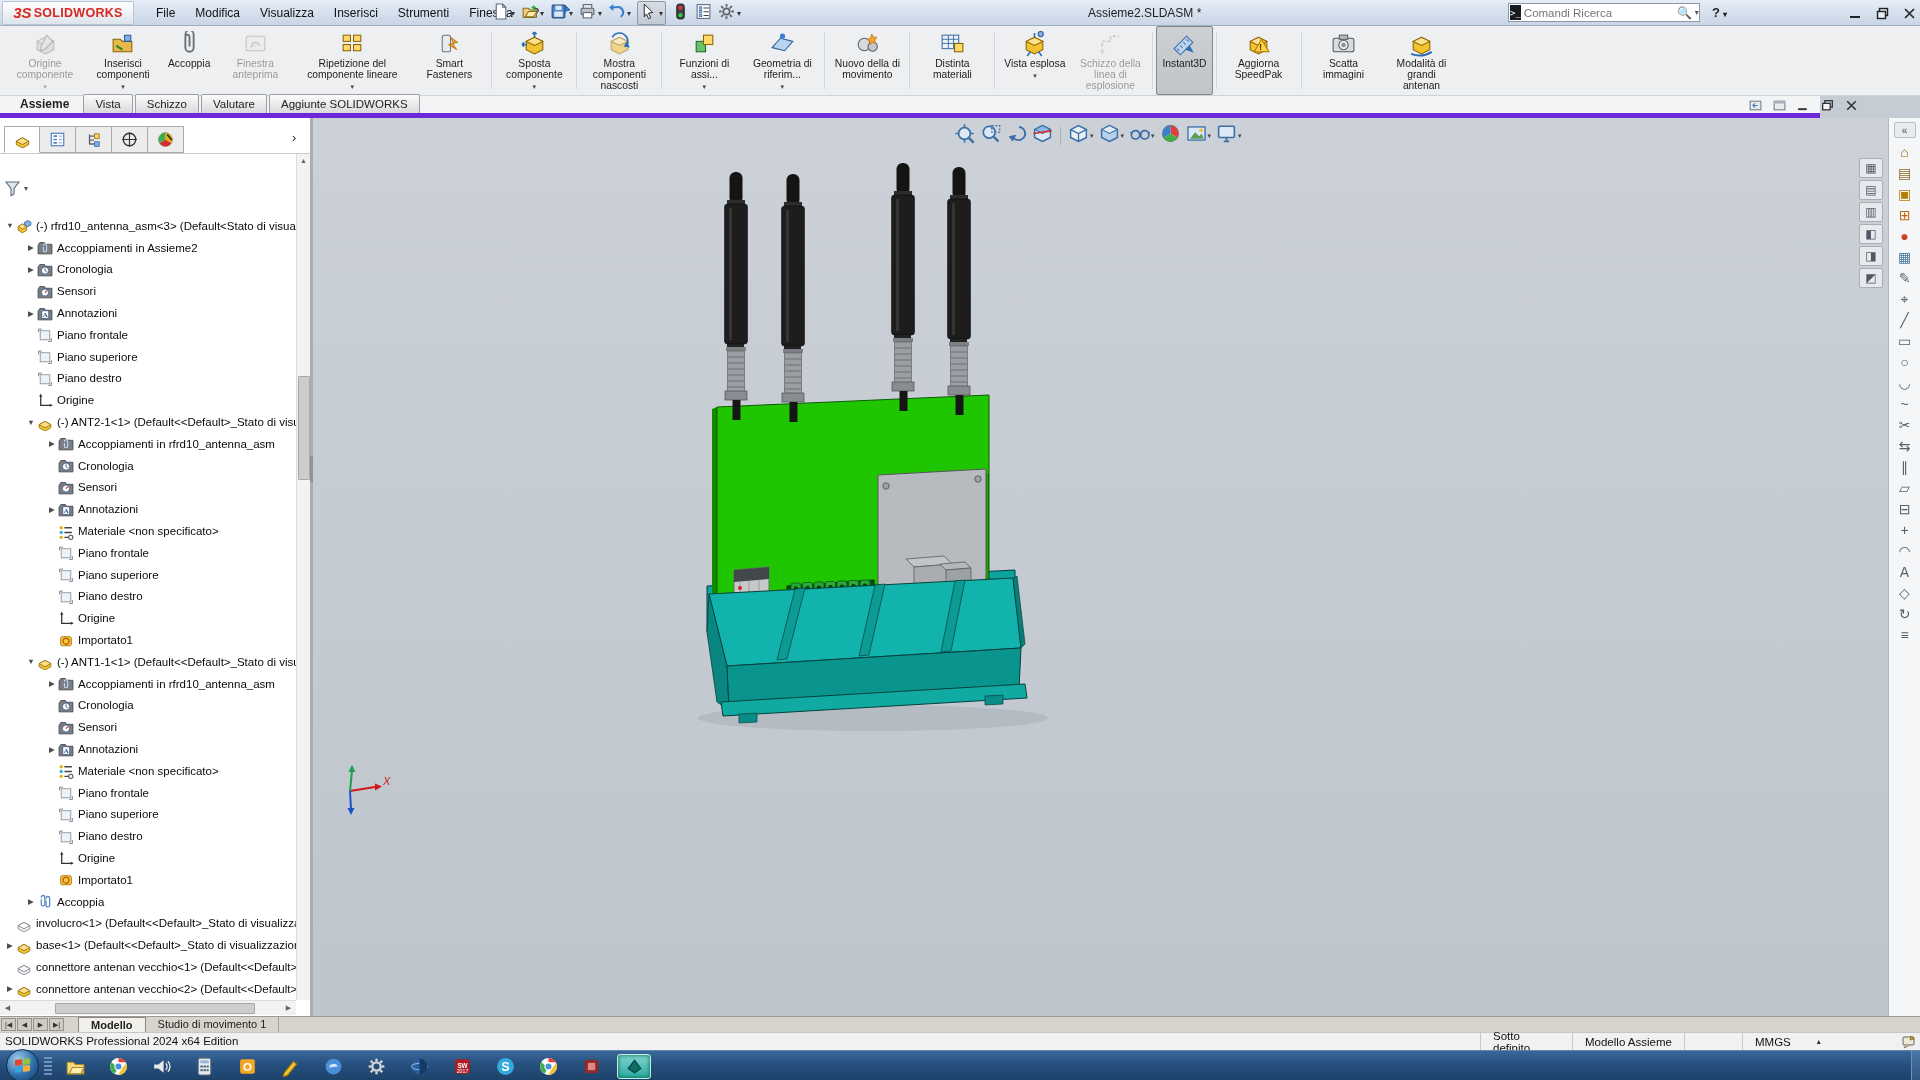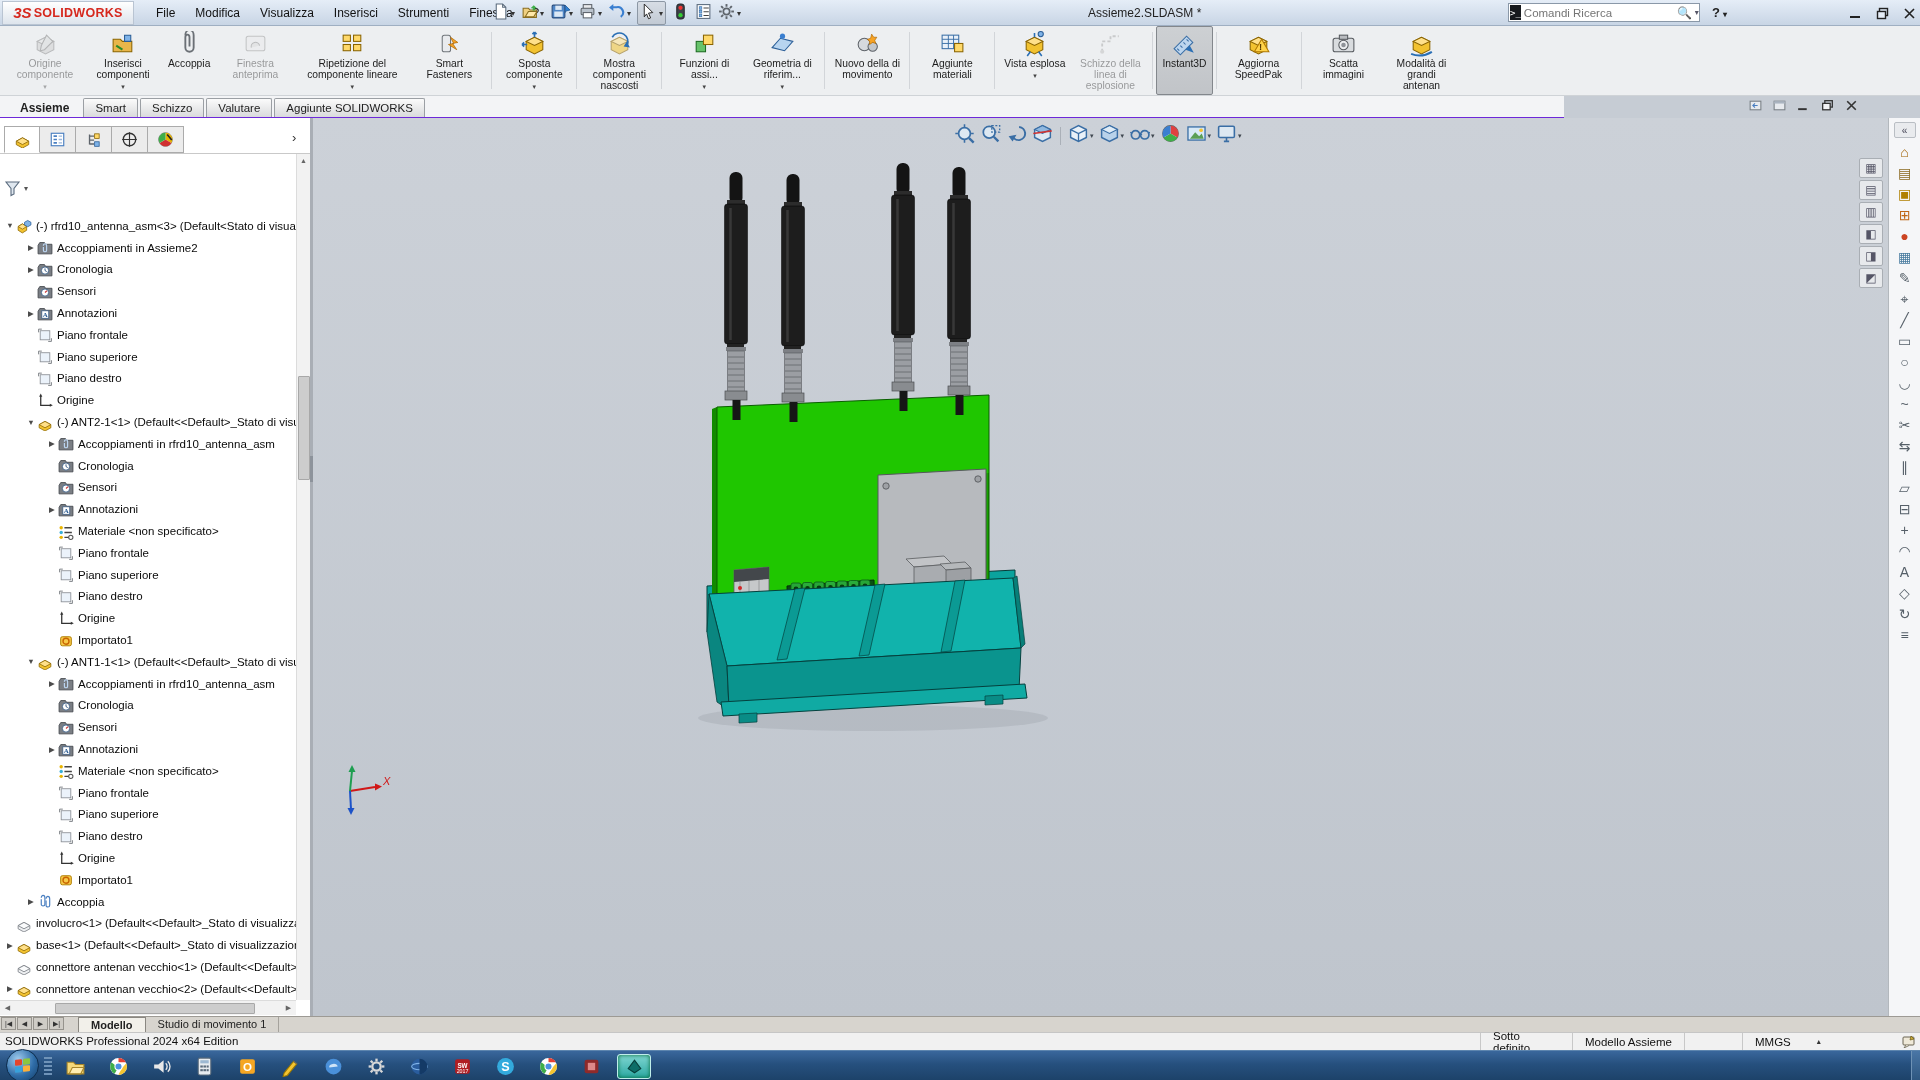--- a/index.html
+++ b/index.html
@@ -31,21 +31,21 @@
 #ribbon{position:absolute;left:0;top:26px;width:1920px;height:70px;background:#edeff1;border-bottom:1px solid #cfd3d7}
 #ribbon-buttons{display:flex;align-items:stretch;height:100%;padding-left:6px}
 .rbtn{display:flex;flex-direction:column;align-items:center;padding:3px 5px 1px 5px;min-width:50px;max-width:78px;font-size:10.3px;line-height:11px;text-align:center;color:#1c1c1c;border:1px solid transparent}
 .rbtn.wide{max-width:116px}
 .rbtn .ric{height:28px;display:flex;align-items:center}
 .rbtn .car{font-size:7px;color:#444;margin-top:1px}
 .rbtn.disabled{opacity:.42;filter:grayscale(1)}
 .rbtn.active{background:linear-gradient(#cdd0d3,#c1c4c8);border:1px solid #83878c;border-radius:2px}
 .rsep{width:1px;background:#d2d5d9;margin:6px 3px;align-self:stretch}
 
-#tabrow{position:absolute;left:0;top:96px;width:1564px;height:22px;background:#f3f4f6;border-bottom:1px solid #6d28d9}
+#tabrow{position:absolute;left:0;top:96px;width:1820px;height:22px;background:#f3f4f6;border-bottom:5px solid #6d28d9}
 #cm-tabs{display:flex;align-items:flex-end;height:100%;padding-left:8px;gap:2px}
 .cmtab{height:19px;line-height:18px;padding:0 11px;font-size:11.5px;color:#222;background:linear-gradient(#fbfbfb,#d9dadc);border:1px solid #9b9fa4;border-bottom:none;border-radius:2px 2px 0 0}
 .cmtab.active{background:transparent;border-color:transparent;font-weight:bold;font-size:12px}
 #doc-controls{position:absolute;left:1748px;top:2px;display:flex;gap:9px;align-items:center}
 
 #leftpanel{position:absolute;left:0;top:118px;width:310px;height:898px;background:#ffffff;overflow:hidden}
 #paneltabs{position:absolute;left:4px;top:8px;display:flex}
 .ptab{width:36px;height:27px;display:flex;align-items:center;justify-content:center;background:#ececec;border:1px solid #ababab;border-left:none}
 .ptab:first-child{border-left:1px solid #ababab;background:#fff;border-bottom:1px solid #fff}
 #ptab-chevron{position:absolute;left:292px;top:12px;font-size:13px;color:#333}
@@ -74,21 +74,21 @@
 .hu-sep{width:1px;height:18px;background:#aab0b8;margin:0 3px}
 #model{position:absolute;left:0;top:0}
 
 #rightstrip{position:absolute;left:1888px;top:118px;width:32px;height:914px;background:#f5f6f8;border-left:1px solid #b3b8bd}
 #rightstrip .toggle{margin:4px auto 6px auto;width:22px;height:16px;font-size:10px;color:#445;text-align:center;line-height:15px;border:1px solid #b9bec4;background:#e9ebee;border-radius:2px}
 #rightstrip .col{display:flex;flex-direction:column;align-items:center;gap:4px}
 .tpico{width:22px;height:17px;font-size:14px;line-height:17px;text-align:center}
 #ministrip{position:absolute;left:1859px;top:158px;width:26px;display:flex;flex-direction:column;gap:2px}
 #ministrip .mico{width:24px;height:20px;background:#e7e9ec;border:1px solid #a9aeb4;border-radius:2px;font-size:12px;color:#556;text-align:center;line-height:18px}
 
-#modeltabs{position:absolute;left:0;top:1016px;width:1920px;height:16px;background:#d7d4ce;border-top:1px solid #9d9a94;display:flex;align-items:flex-start;font-size:11px}
+#modeltabs{position:absolute;left:0;top:1016px;width:1920px;height:16px;background:#d7d4ce;border-top:1px solid #9d9a94;display:flex;align-items:center;font-size:11px}
 #modeltabs .nav{width:15px;height:13px;margin-left:1px;background:#cfccc6;border:1px solid #96938d;font-size:7px;text-align:center;line-height:12px;color:#333}
 .mtab{padding:0 12px;height:15px;line-height:14px;color:#222;border-right:1px solid #a5a29c}
 .mtab.active{background:#f2f0ea;font-weight:bold;border:1px solid #8a8781;border-bottom:none;margin-left:14px}
 #statusbar{position:absolute;left:0;top:1032px;width:1920px;height:18px;background:#f1f1f1;border-top:1px solid #c6c6c6;font-size:11.5px;color:#111}
 #status-left{position:absolute;left:5px;top:2px}
 #status-right{position:absolute;left:1480px;top:0;height:100%;display:flex;align-items:center}
 .sseg{padding:0 12px;border-left:1px solid #c8c8c8;height:100%;display:flex;align-items:center}
 #status-caret{font-size:8px;color:#333;margin-left:26px}
 #status-tip{position:absolute;left:1902px;top:2px}
 
@@ -361,21 +361,21 @@
         </div>
         <div class="rsep"></div>
         <div class="rbtn">
           <div class="ric">
             <svg width="27" height="27" viewBox="0 0 26 26">
               <rect x="3" y="4" width="16" height="13" fill="#eaf1f9" stroke="#3a6ea5"></rect>
               <path d="M3,8 h16 M3,12 h16 M9,4 v13 M14,4 v13" stroke="#3a6ea5" stroke-width="0.9"></path>
               <rect x="15" y="12" width="8" height="8" fill="#ffd96a" stroke="#8a6400"></rect>
             </svg>
           </div>
-          <div>Aggiunte materiali</div>
+          <div>Distinta materiali</div>
         </div>
         <div class="rsep"></div>
         <div class="rbtn">
           <div class="ric">
             <svg width="27" height="27" viewBox="0 0 26 26">
               <polygon points="5,10 13,6 21,10 21,18 13,22 5,18" fill="#f2c230" stroke="#8a6400"></polygon>
               <polygon points="5,10 13,6 21,10 13,14" fill="#ffe08a" stroke="#8a6400"></polygon>
               <path d="M13,2 v4 M6,24 l3,-4 M20,24 l-3,-4" stroke="#2a6fb5" stroke-width="1.5" fill="none"></path>
               <circle cx="19" cy="3" r="2.5" fill="#7fb3e8" stroke="#2a5d96"></circle>
             </svg>
@@ -438,21 +438,21 @@
             </svg>
           </div>
           <div>Modalità di grandi antenan</div>
         </div>
       </div>
   </div>
 
   <div id="tabrow">
     <div id="cm-tabs">
         <div class="cmtab active">Assieme</div>
-        <div class="cmtab">Smart</div>
+        <div class="cmtab">Vista</div>
         <div class="cmtab">Schizzo</div>
         <div class="cmtab">Valutare</div>
         <div class="cmtab">Aggiunte SOLIDWORKS</div>
       </div>
     <div id="doc-controls">
         <span><svg width="15" height="15" viewBox="0 0 14 14">
             <rect x="2" y="3" width="10" height="8" fill="#e7eaee" stroke="#7a8086"></rect>
             <path d="M9,7 h-4 m1.5,-2 -2,2 2,2" stroke="#4a7fc1" fill="none"></path>
           </svg></span>
         <span><svg width="15" height="15" viewBox="0 0 14 14">

